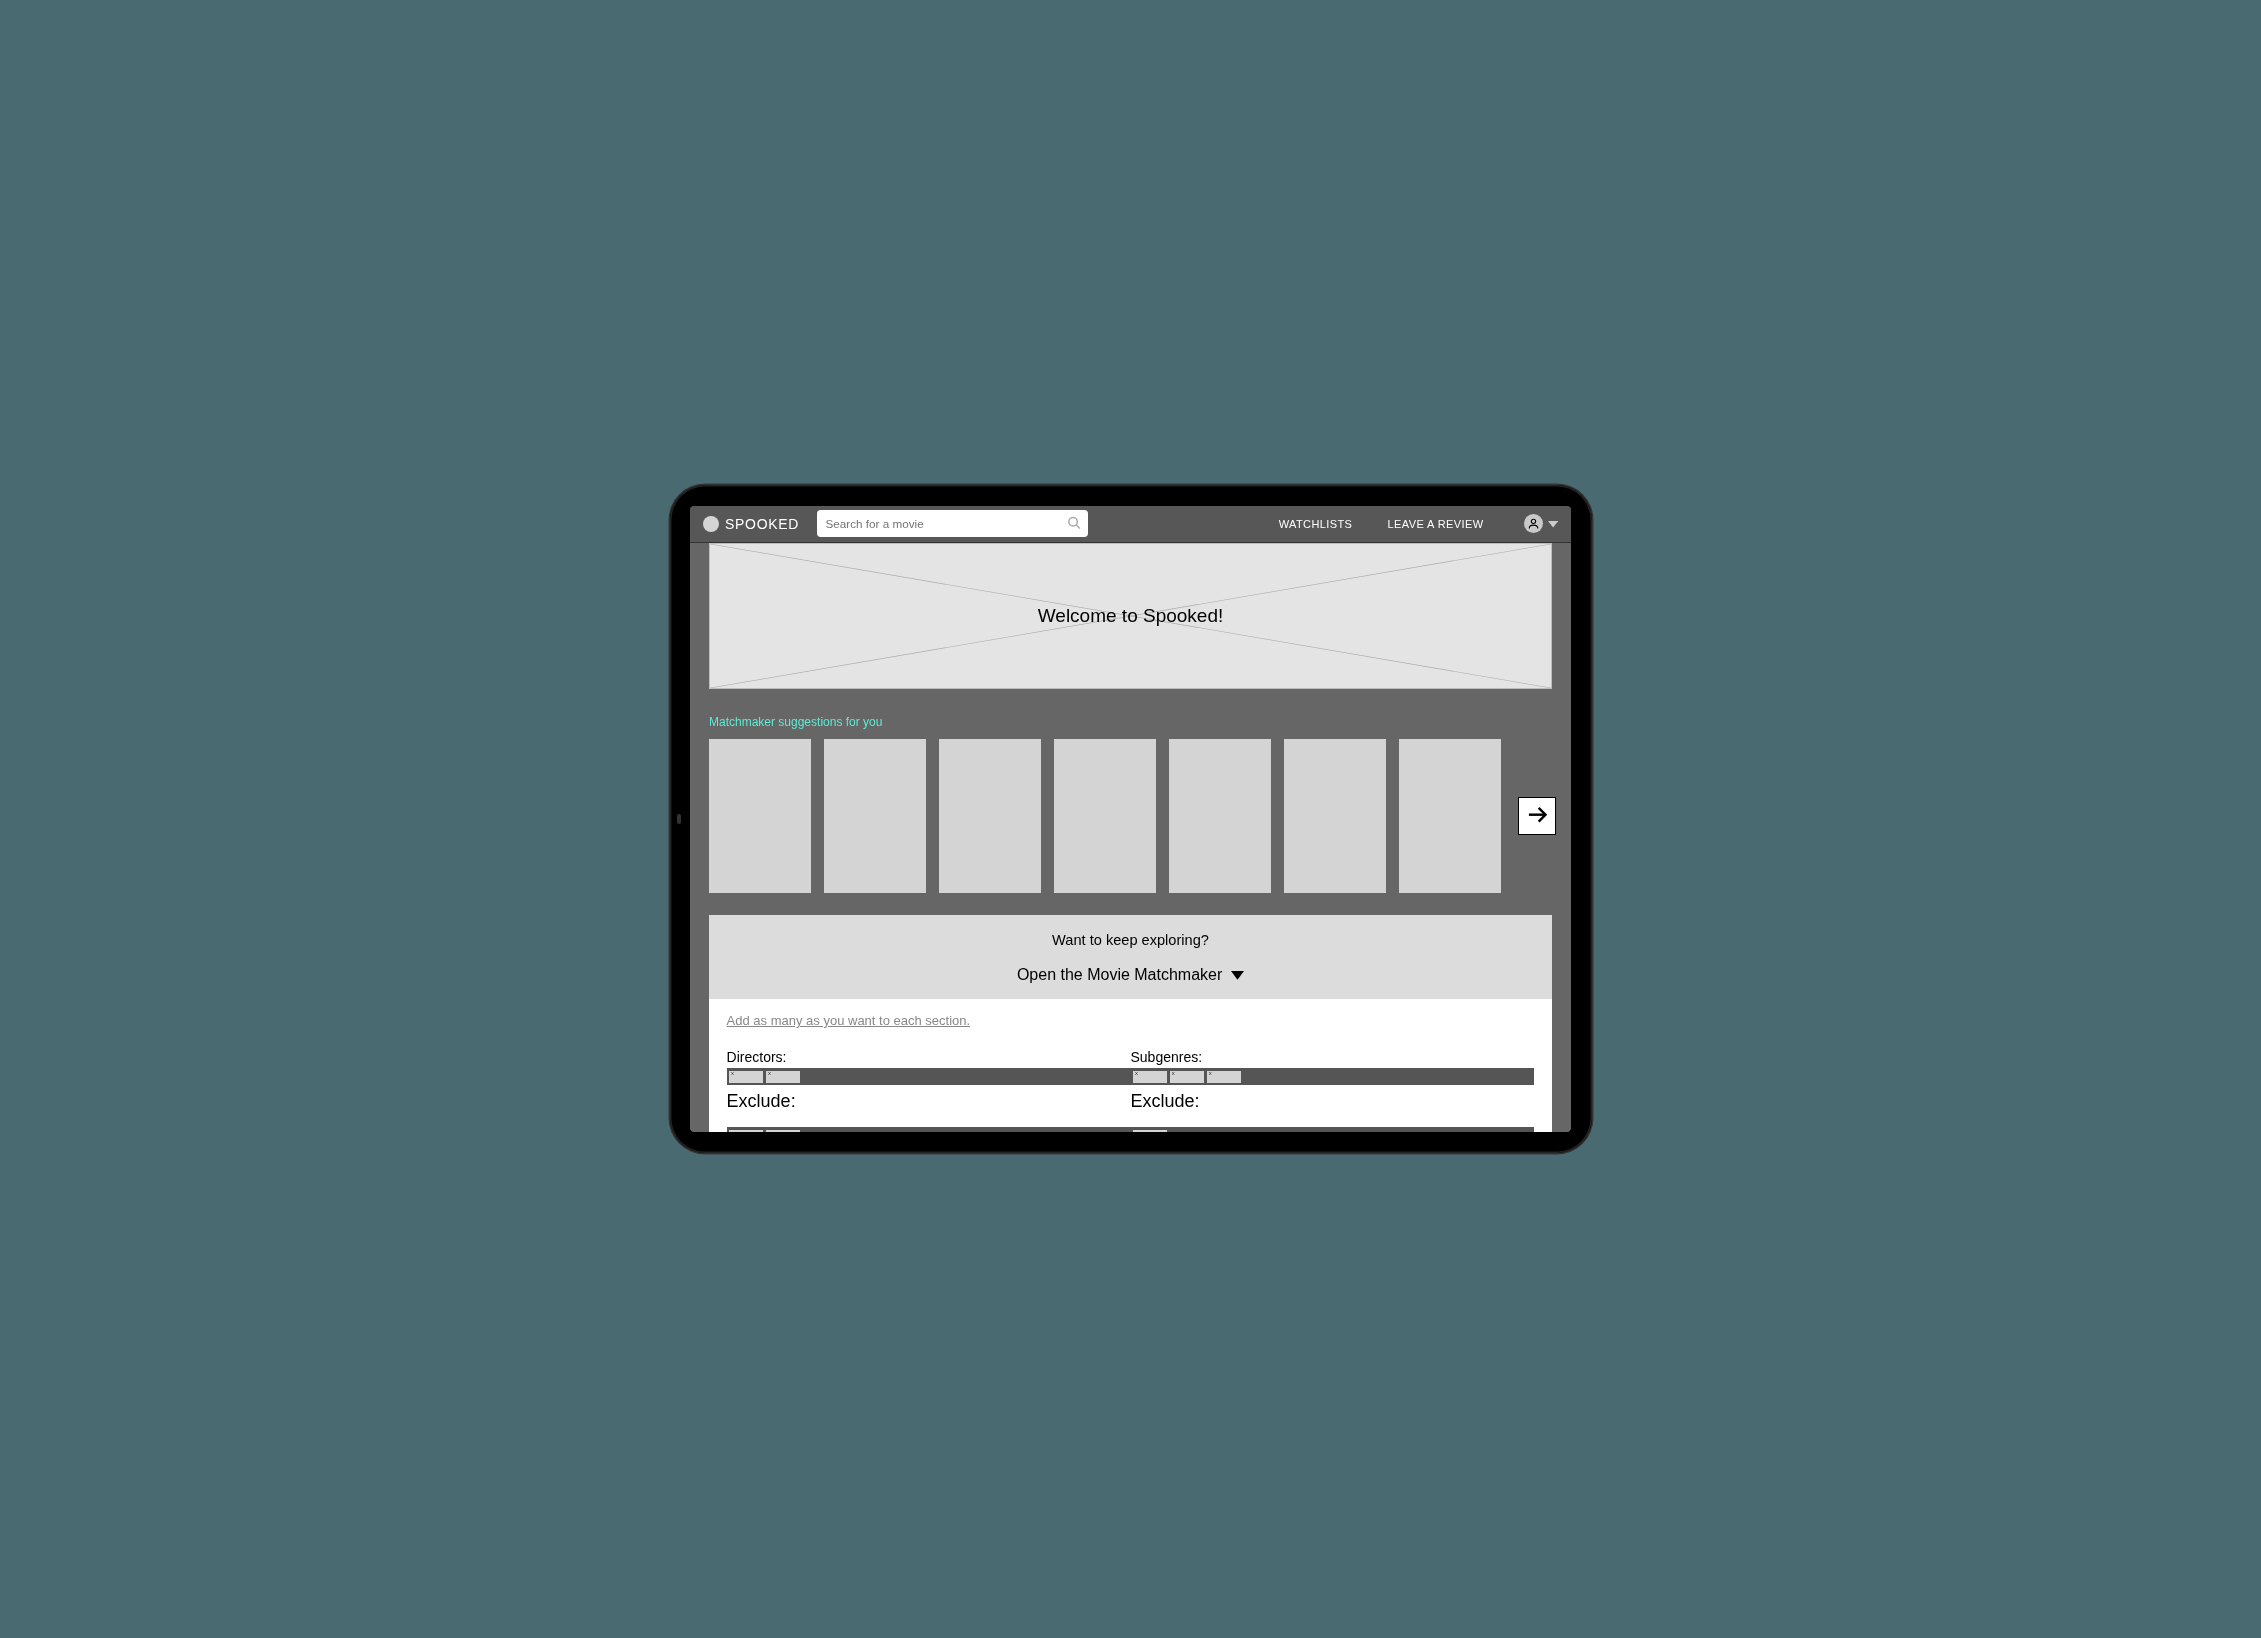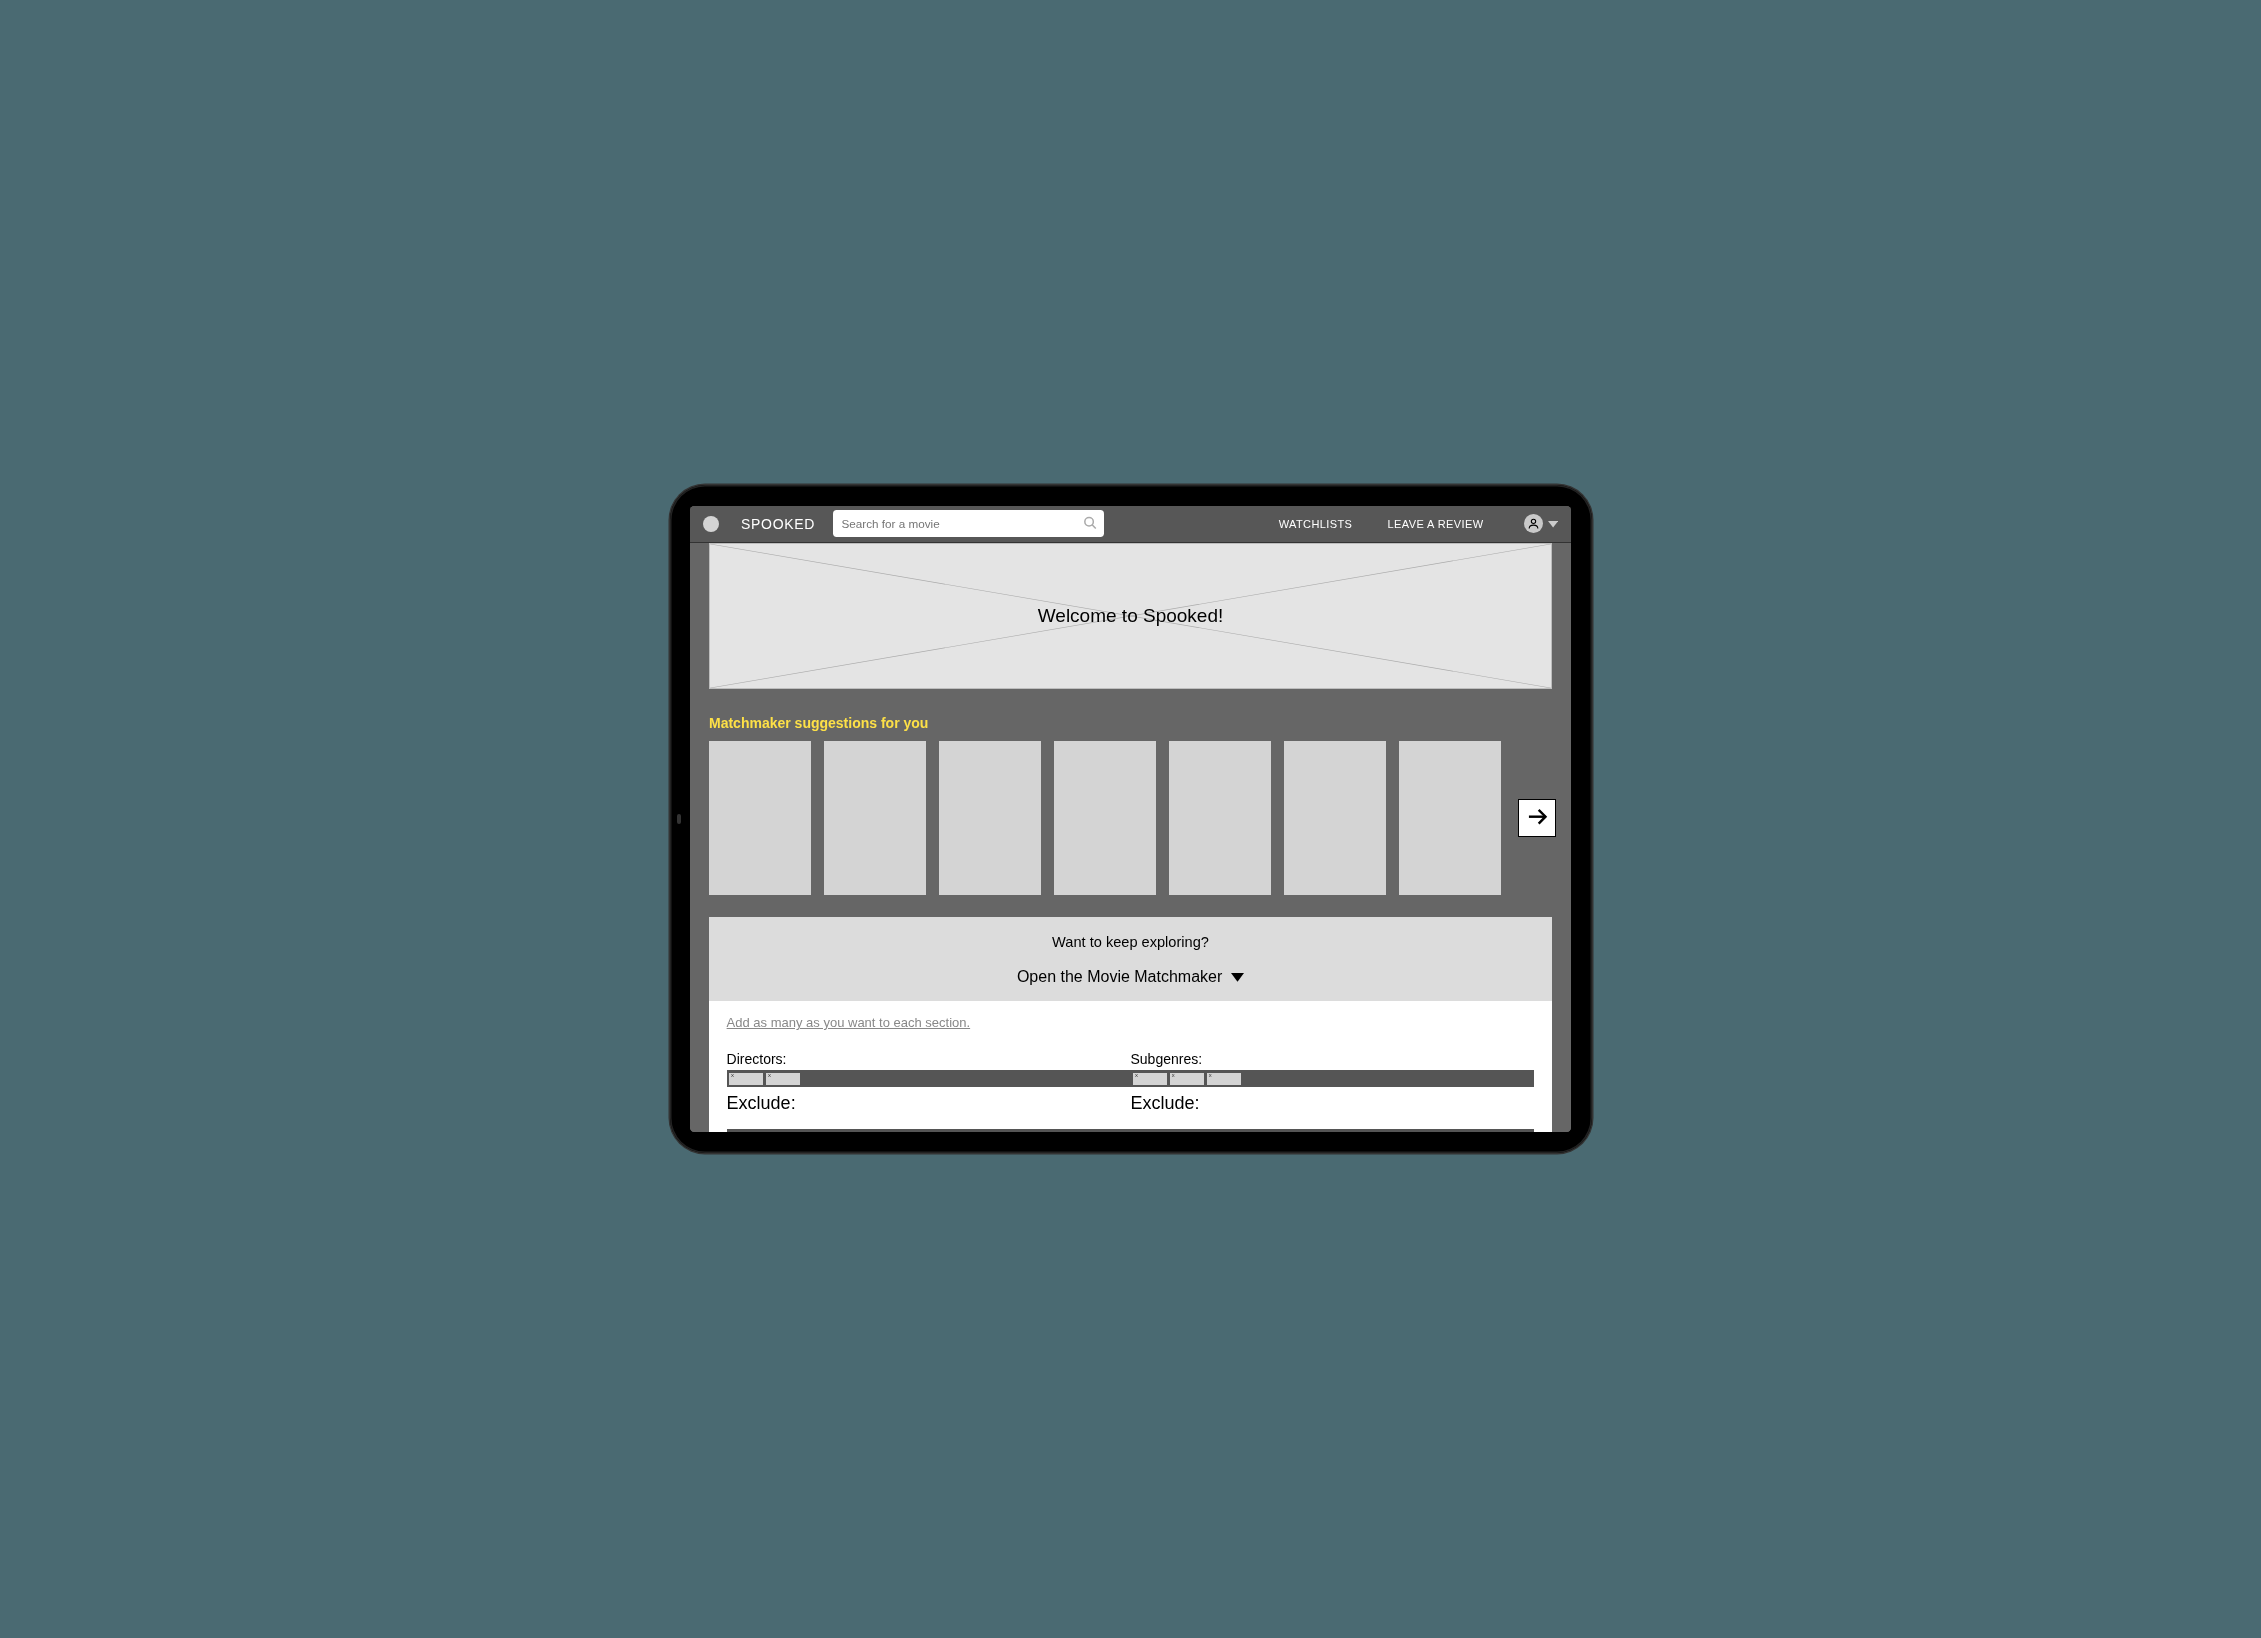--- a/index.html
+++ b/index.html
@@ -37,21 +37,21 @@
     display: flex;
     align-items: center;
     padding: 0 13px;
     gap: 17.6px;
     border-bottom: 0.7px solid #333;
     flex-shrink: 0;
   }
   .brand {
     display: flex;
     align-items: center;
-    gap: 22px;
+    gap: 6px;
   }
   .brand-dot {
     width: 16px;
     height: 16px;
     border-radius: 50%;
     background: #d4d4d4;
   }
   .brand-text {
     color: #fff;
     letter-spacing: 0.7px;
@@ -126,23 +126,23 @@
     inset: 0;
     width: 100%;
     height: 100%;
   }
   .hero-text {
     position: relative;
     font-size: 19px;
     color: #000;
   }
   .section-title {
-    color: #fde047;
-    font-size: 14px;
-    font-weight: 700;
+    color: #5eead4;
+    font-size: 12px;
+    font-weight: 400;
     margin: 26px 0 10.2px;
   }
   .carousel {
     position: relative;
   }
   .cards {
     display: flex;
     gap: 13px;
     overflow: hidden;
   }

